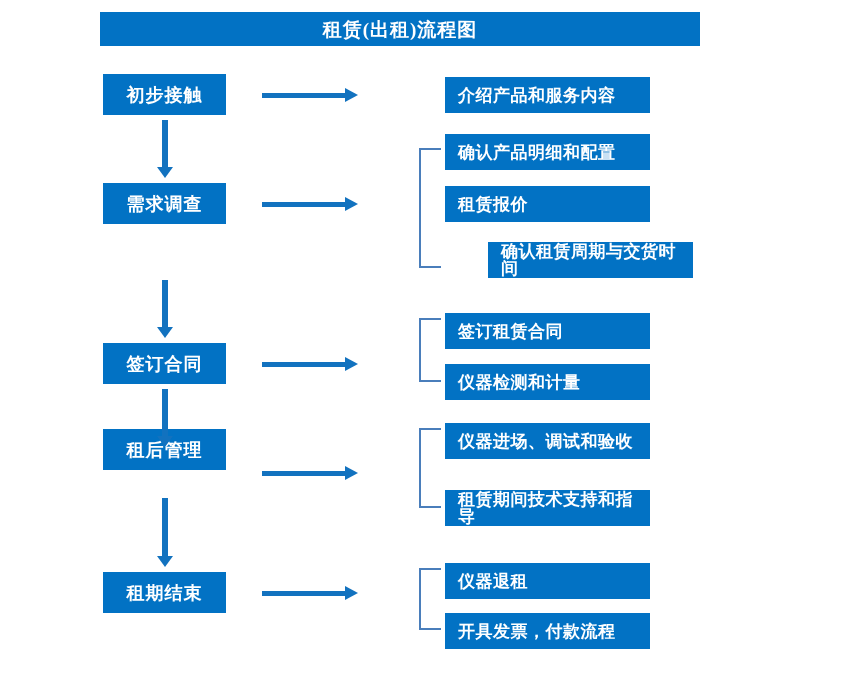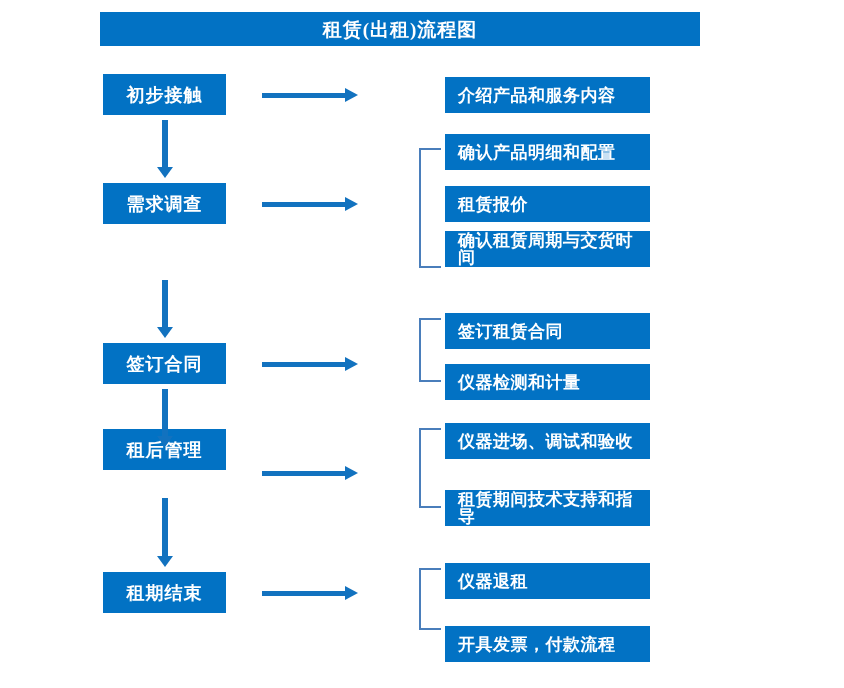--- a/index.html
+++ b/index.html
@@ -185,21 +185,21 @@
   </div>
 
   <div class="bracket" style="top:148px; height:120px;"></div>
   <div class="bracket" style="top:318px; height:64px;"></div>
   <div class="bracket" style="top:428px; height:80px;"></div>
   <div class="bracket" style="top:568px; height:62px;"></div>
 
   <div class="detail-box" style="top:77px;">介绍产品和服务内容</div>
   <div class="detail-box" style="top:134px;">确认产品明细和配置</div>
   <div class="detail-box" style="top:186px;">租赁报价</div>
-  <div class="detail-box" style="top:231px;">确认租赁周期与交货时间</div>
+  <div class="detail-box" style="top:242px;margin-left:43px;">确认租赁周期与交货时间</div>
   <div class="detail-box" style="top:313px;text-align:right;">签订租赁合同</div>
   <div class="detail-box" style="top:364px;">仪器检测和计量</div>
   <div class="detail-box" style="top:423px;">仪器进场、调试和验收</div>
   <div class="detail-box" style="top:490px;">租赁期间技术支持和指导</div>
   <div class="detail-box" style="top:563px;">仪器退租</div>
-  <div class="detail-box" style="top:626px;">开具发票，付款流程</div>
+  <div class="detail-box" style="top:613px;">开具发票，付款流程</div>
 
 </div>
 
 </body></html>

